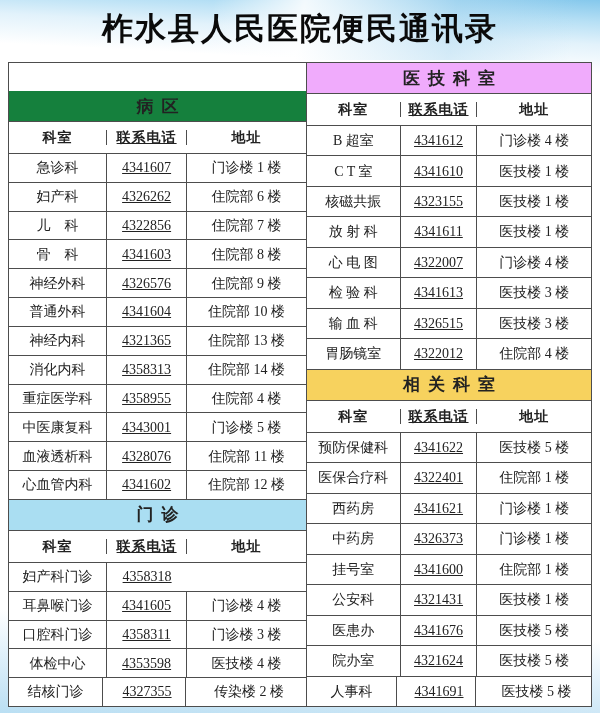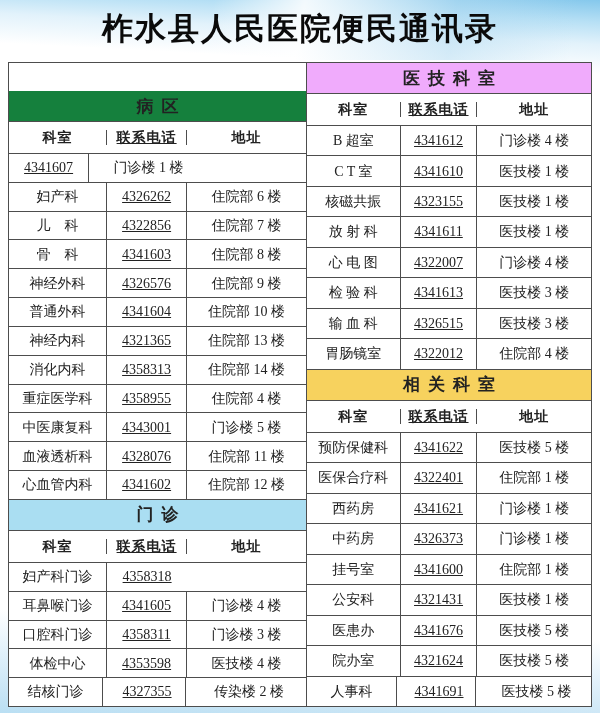--- a/index.html
+++ b/index.html
@@ -68,20 +68,21 @@
   <h1 class="title">柞水县人民医院便民通讯录</h1>
   <div class="tables">
     <div class="col col-left">
         <div class="sec-header" style="background: #15803d; margin-top: 28px;">病区</div>
         <div class="row colhead">
           <div class="cell c0">科室</div>
           <div class="cell c1">联系电话</div>
           <div class="cell c2">地址</div>
         </div>
         <div class="row data">
+          <div class="cell c0">急诊科</div>
           <div class="cell c1">4341607</div>
           <div class="cell c2">门诊楼 1 楼</div>
         </div>
         <div class="row data">
           <div class="cell c0">妇产科</div>
           <div class="cell c1">4326262</div>
           <div class="cell c2">住院部 6 楼</div>
         </div>
         <div class="row data">
           <div class="cell c0">儿　科</div>

